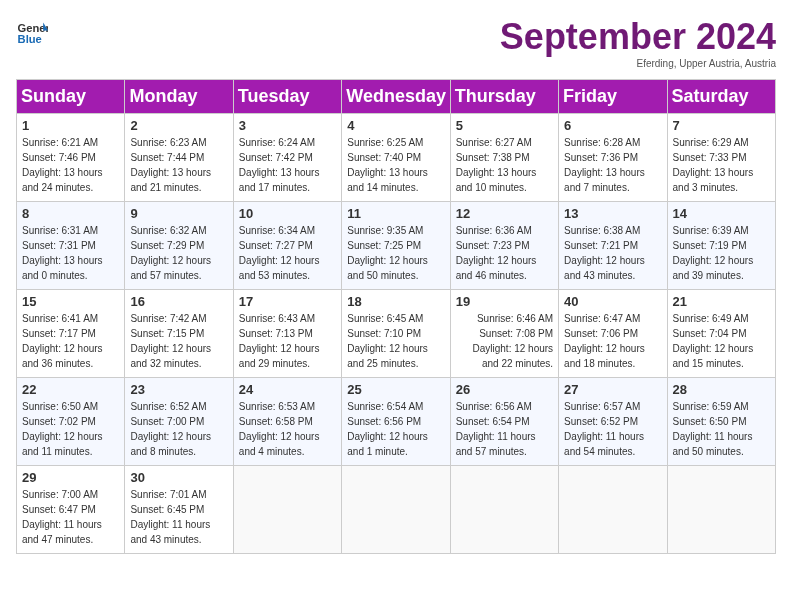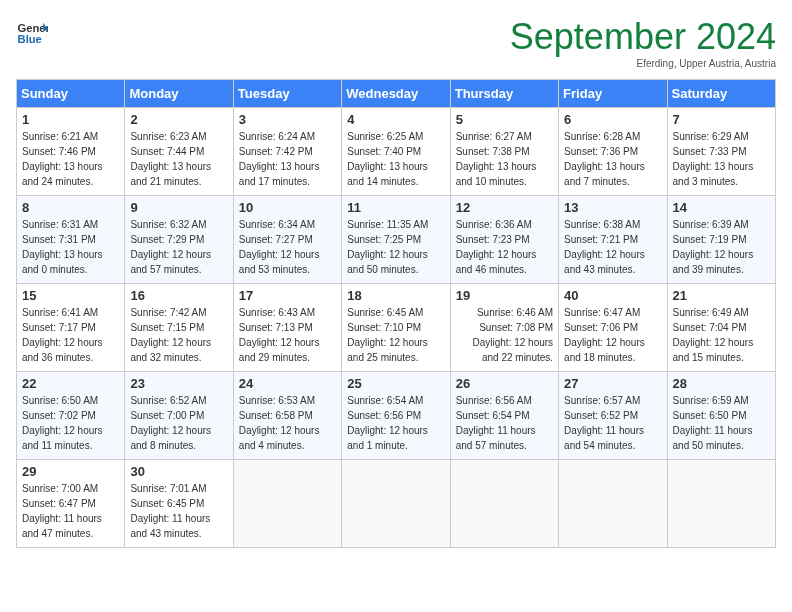--- a/index.html
+++ b/index.html
@@ -27,37 +27,37 @@
     }
     .logo-icon {
       width: 32px;
       height: 32px;
     }
     .title-block {
       text-align: right;
     }
     .month-title {
       font-size: 36px;
-      font-weight: normal;
-      color: #15803d;
+      font-weight: bold;
+      color: #701a75;
       margin-left: 36px;
     }
     .location {
       font-size: 10px;
       color: #555;
     }
     table {
       width: 100%;
       border-collapse: collapse;
       table-layout: fixed;
     }
     thead tr th {
-      background: #3b82f6;
+      background: #a21caf;
       color: #fff;
-      font-size: 13px;
+      font-size: 18px;
       font-weight: bold;
       padding: 6px 4px;
       border: 1px solid #ccc;
       text-align: left;
     }
     tbody tr td {
       border: 1px solid #ccc;
       vertical-align: top;
       padding: 4px 5px;
       font-size: 10px;
@@ -184,21 +184,21 @@
           </td>
           <td>
             <span class="day-num">10</span>
             <div class="day-info" style="white-space: pre-line;">Sunrise: 6:34 AM
 Sunset: 7:27 PM
 Daylight: 12 hours
 and 53 minutes.</div>
           </td>
           <td>
             <span class="day-num">11</span>
-            <div class="day-info" style="white-space: pre-line;">Sunrise: 11:35 AM
+            <div class="day-info" style="white-space: pre-line;">Sunrise: 9:35 AM
 Sunset: 7:25 PM
 Daylight: 12 hours
 and 50 minutes.</div>
           </td>
           <td>
             <span class="day-num">12</span>
             <div class="day-info" style="white-space: pre-line;">Sunrise: 6:36 AM
 Sunset: 7:23 PM
 Daylight: 12 hours
 and 46 minutes.</div>

